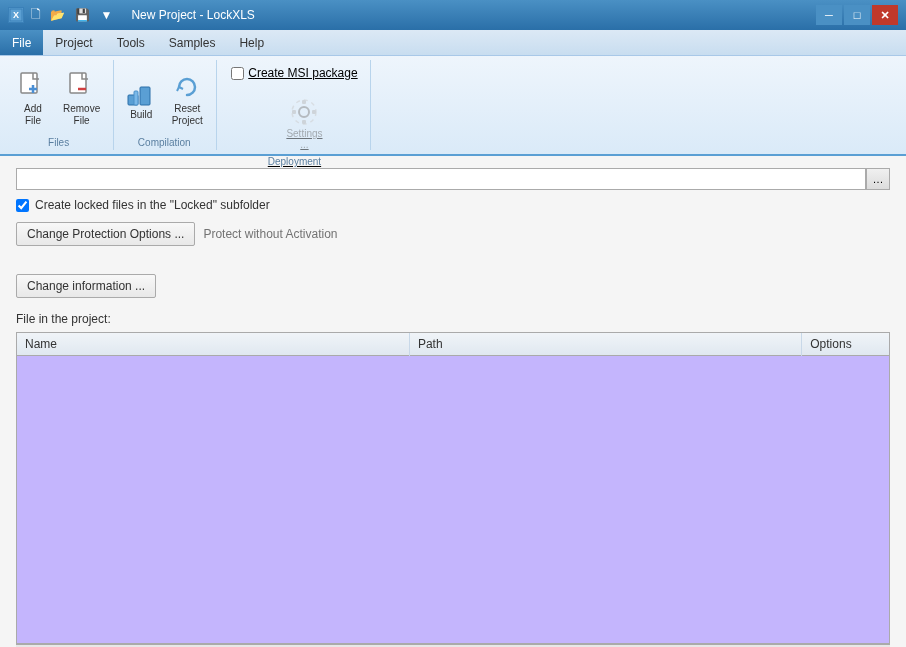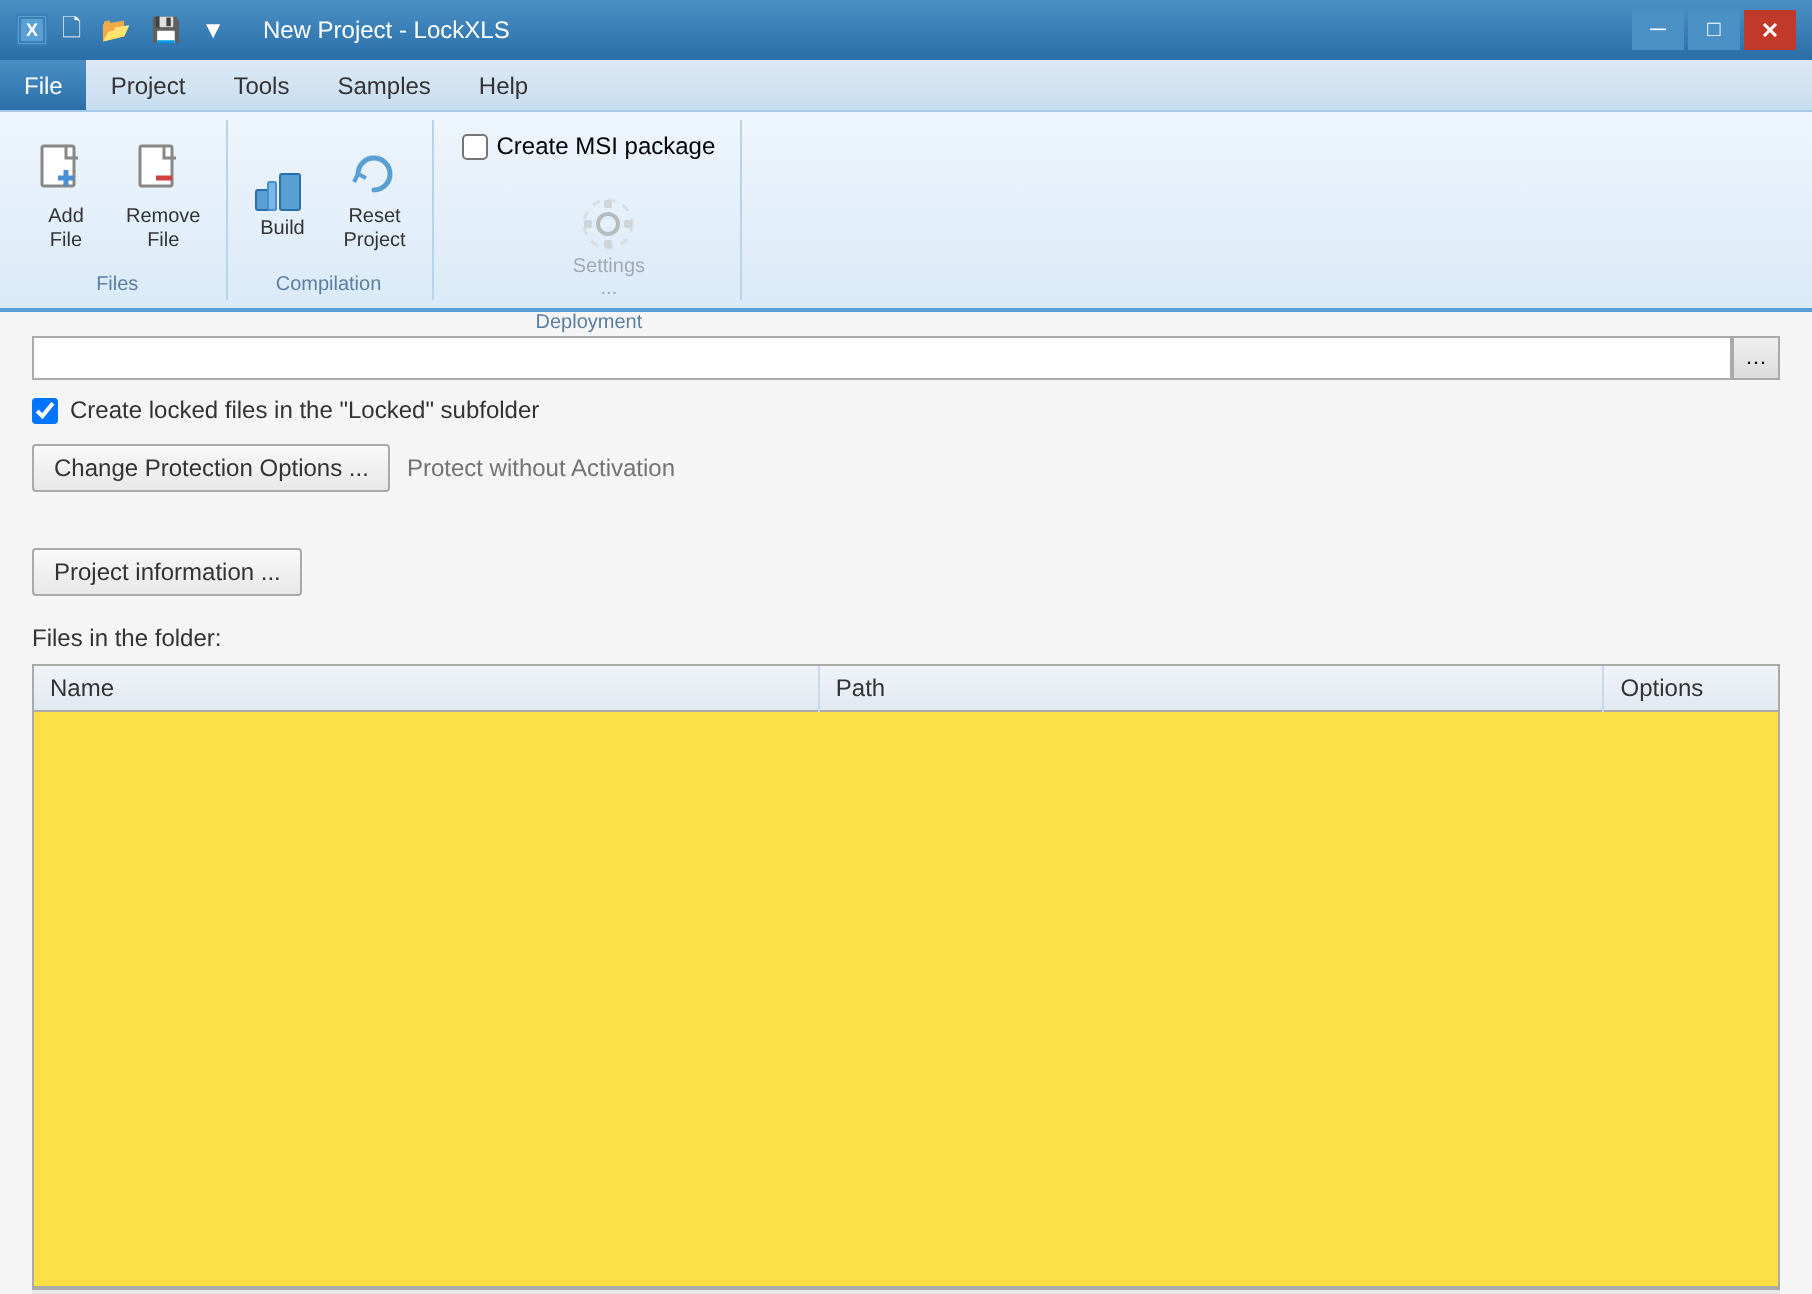--- a/index.html
+++ b/index.html
@@ -248,21 +248,21 @@
 
     .files-label {
       font-size: 12px;
       color: #333;
       margin-bottom: 6px;
     }
 
     
     .files-table-container {
       border: 1px solid #aaa;
-      background: #fde047;
+      background: #c4b5fd;
       height: 312px;
       overflow: auto;
       position: relative;
     }
     .files-table {
       width: 100%;
       border-collapse: collapse;
       table-layout: fixed;
     }
     .files-table thead tr {
@@ -377,21 +377,21 @@
             <path d="M8 16 A8 8 0 1 1 16 24" fill="none" stroke="#5a9fd4" stroke-width="2.5" stroke-linecap="round"></path>
             <polyline points="6,20 8,16 12,18" fill="none" stroke="#5a9fd4" stroke-width="2" stroke-linejoin="round"></polyline>
           </svg>
         </div>
         <div class="ribbon-btn-label">Reset<br>Project</div>
       </button>
     </div>
     <div class="ribbon-group-label">Compilation</div>
   </div>
 
-  <div class="ribbon-group" style="flex-direction:column; align-items:flex-start; justify-content:space-between; padding: 6px 12px 2px 12px; border-right: 1px solid #b8d4ec;">
+  <div class="ribbon-group" style="flex-direction:column; align-items:flex-start; justify-content:space-between; padding: 6px 12px 2px 12px; border-right: 1px solid #b8d4ec; text-decoration: underline;">
     <div style="flex:1; display:flex; flex-direction:column; justify-content:center; gap:8px;">
       <div class="ribbon-checkbox-row">
         <input type="checkbox" id="create-msi" style="">
         <label for="create-msi">Create MSI package</label>
       </div>
       <div style="display:flex; align-items:center; justify-content:center; margin-left:20px;">
         <div class="settings-icon-wrap">
           <svg width="32" height="32" viewBox="0 0 32 32">
             <circle cx="16" cy="16" r="5" fill="none" stroke="#888" stroke-width="2"></circle>
             <circle cx="16" cy="16" r="12" fill="none" stroke="#ccc" stroke-width="1.5" stroke-dasharray="4,4"></circle>
@@ -419,24 +419,24 @@
     <input type="checkbox" id="locked-subfolder" checked="" style="">
     <label for="locked-subfolder">Create locked files in the "Locked" subfolder</label>
   </div>
 
   <div class="buttons-row">
     <button class="action-btn">Change Protection Options ...</button>
     <span class="protect-label">Protect without Activation</span>
   </div>
 
   <div class="buttons-row" style="margin-bottom:14px;">
-    <button class="action-btn">Project information ...</button>
-  </div>
-
-  <div class="files-label">Files in the folder:</div>
+    <button class="action-btn">Change information ...</button>
+  </div>
+
+  <div class="files-label">File in the project:</div>
 
   <div class="files-table-container">
     <table class="files-table">
       <thead>
         <tr>
           <th class="col-name">Name</th>
           <th class="col-path">Path</th>
           <th class="col-options">Options</th>
         </tr>
       </thead>

